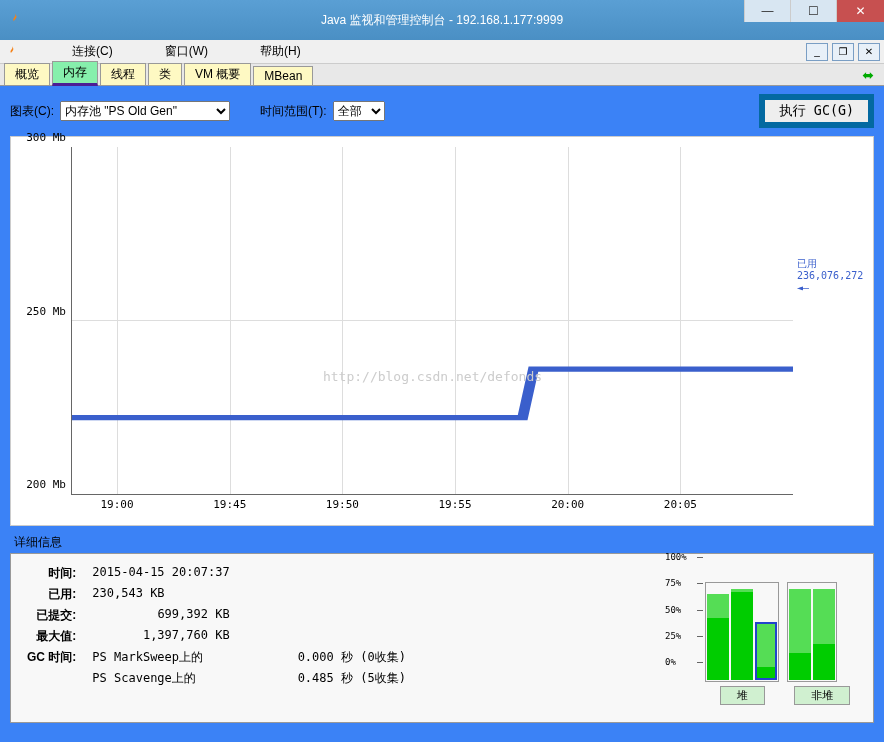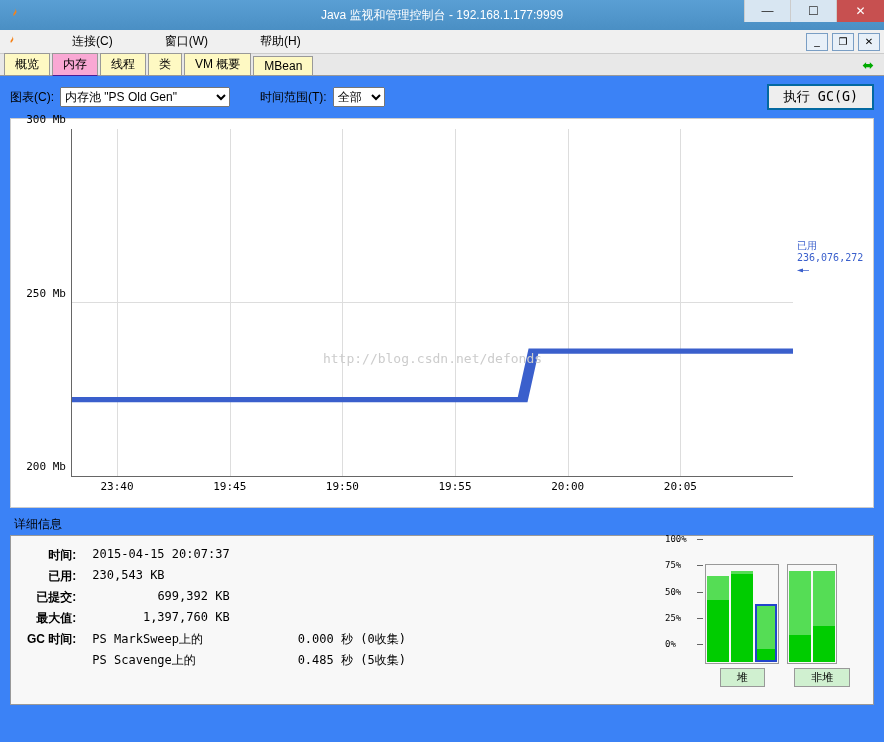--- a/index.html
+++ b/index.html
@@ -1,40 +1,40 @@
 <!DOCTYPE html>
 <html><head>
 <meta charset="utf-8">
 <style>
 * { box-sizing: border-box; margin: 0; padding: 0; }
 body { font-family: "Microsoft YaHei", Arial, sans-serif; font-size: 12px; background: #fff; width: 884px; height: 742px; overflow: hidden; }
 
-.titlebar { height: 30px; background: linear-gradient(#5a9fd4, #4a8fc4); color: #fff; display: flex; align-items: center; justify-content: center; position: relative; }
+.titlebar { height: 40px; background: linear-gradient(#5a9fd4, #4a8fc4); color: #fff; display: flex; align-items: center; justify-content: center; position: relative; }
 .titlebar .java-icon { position: absolute; left: 6px; width: 18px; height: 18px; }
 .titlebar .win-controls { position: absolute; right: 0; display: flex; height: 22px; top: 0; }
 .titlebar .win-btn { width: 46px; height: 22px; display: flex; align-items: center; justify-content: center; color: #333; background: #e5e5e5; border-left: 1px solid #ccc; cursor: pointer; }
 .titlebar .win-btn.close { background: #c75050; color: #fff; width: 48px; }
 .titlebar .win-btn.min, .titlebar .win-btn.max { background: #d8e6f2; }
 
 .menubar { height: 24px; background: #f0f0f0; border-bottom: 1px solid #ccc; display: flex; align-items: center; padding: 0 4px; gap: 12px; }
 .menubar .java-icon { width: 16px; height: 16px; }
 .menubar .menu-item { cursor: pointer; margin-left: 40px; }
 .menubar .right-btns { margin-left: auto; display: flex; gap: 4px; }
 .menubar .ctrl-btn { width: 22px; height: 18px; border: 1px solid #7a9ec4; background: #e8f0f8; display: flex; align-items: center; justify-content: center; cursor: pointer; font-size: 10px; }
 
 .tabbar { height: 22px; background: #e8e8e8; display: flex; align-items: flex-end; border-bottom: 1px solid #999; padding-left: 4px; position: relative; }
 .tabbar .tab { padding: 2px 10px; border: 1px solid #999; border-bottom: none; background: #fef9c3; margin-right: 2px; cursor: pointer; font-size: 12px; }
-.tabbar .tab.active { background: #f9a8d4; border-bottom: 1px solid #4c1d95; margin-bottom: -1px; }
+.tabbar .tab.active { background: #86efac; border-bottom: 3px solid #4c1d95; margin-bottom: -1px; }
 .tabbar .connect-icon { position: absolute; right: 10px; top: 3px; color: #0a0; font-size: 14px; }
 
 .content { padding: 8px 10px; background: #3b82f6; height: calc(742px - 30px - 24px - 22px); }
 
 .chart-controls { display: flex; align-items: center; gap: 6px; margin-bottom: 8px; }
 .chart-controls select { font-size: 12px; height: 20px; }
-.chart-controls .gc-btn { margin-left: auto; padding: 2px 14px; border: 2px solid #0369a1; background: #eee; cursor: pointer; font-family: monospace; }
+.chart-controls .gc-btn { margin-left: auto; padding: 2px 14px; border: 6px solid #0369a1; background: #eee; cursor: pointer; font-family: monospace; }
 
 .chart-area { background: #fff; border: 1px solid #ccc; height: 390px; position: relative; padding: 10px 80px 30px 60px; }
 .chart-inner { position: relative; width: 100%; height: 100%; border-left: 1px solid #666; border-bottom: 1px solid #666; }
 .y-label { position: absolute; right: calc(100% + 6px); transform: translateY(-50%); font-family: monospace; font-size: 11px; white-space: nowrap; }
 .x-label { position: absolute; top: calc(100% + 4px); transform: translateX(-50%); font-family: monospace; font-size: 11px; }
 .gridline-v { position: absolute; top: 0; bottom: 0; width: 1px; background: #ddd; }
 .gridline-h { position: absolute; left: 0; right: 0; height: 1px; background: #ddd; }
 .chart-svg { position: absolute; inset: 0; width: 100%; height: 100%; overflow: visible; }
 .data-line { fill: none; stroke: #3a5fcc; stroke-width: 1.5; }
 .used-label { position: absolute; left: calc(100% + 4px); font-family: monospace; font-size: 10px; color: #3a5fcc; line-height: 1.2; }
@@ -117,21 +117,21 @@
       <div class="gridline-v" style="left:21.875%"></div>
       <div class="gridline-v" style="left:37.5%"></div>
       <div class="gridline-v" style="left:53.125%"></div>
       <div class="gridline-v" style="left:68.75%"></div>
       <div class="gridline-v" style="left:84.375%"></div>
 
       <span class="y-label" style="bottom:-1%">200 Mb</span>
       <span class="y-label" style="bottom:49%">250 Mb</span>
       <span class="y-label" style="bottom:99%">300 Mb</span>
 
-      <span class="x-label" style="left:6.25%">23:40</span>
+      <span class="x-label" style="left:6.25%">19:00</span>
       <span class="x-label" style="left:21.875%">19:45</span>
       <span class="x-label" style="left:37.5%">19:50</span>
       <span class="x-label" style="left:53.125%">19:55</span>
       <span class="x-label" style="left:68.75%">20:00</span>
       <span class="x-label" style="left:84.375%">20:05</span>
 
       <svg class="chart-svg" viewBox="0 0 100 100" preserveAspectRatio="none">
         <polyline class="data-line" points="0,78 62.5,78 64,64 100,64"></polyline>
       </svg>
 

